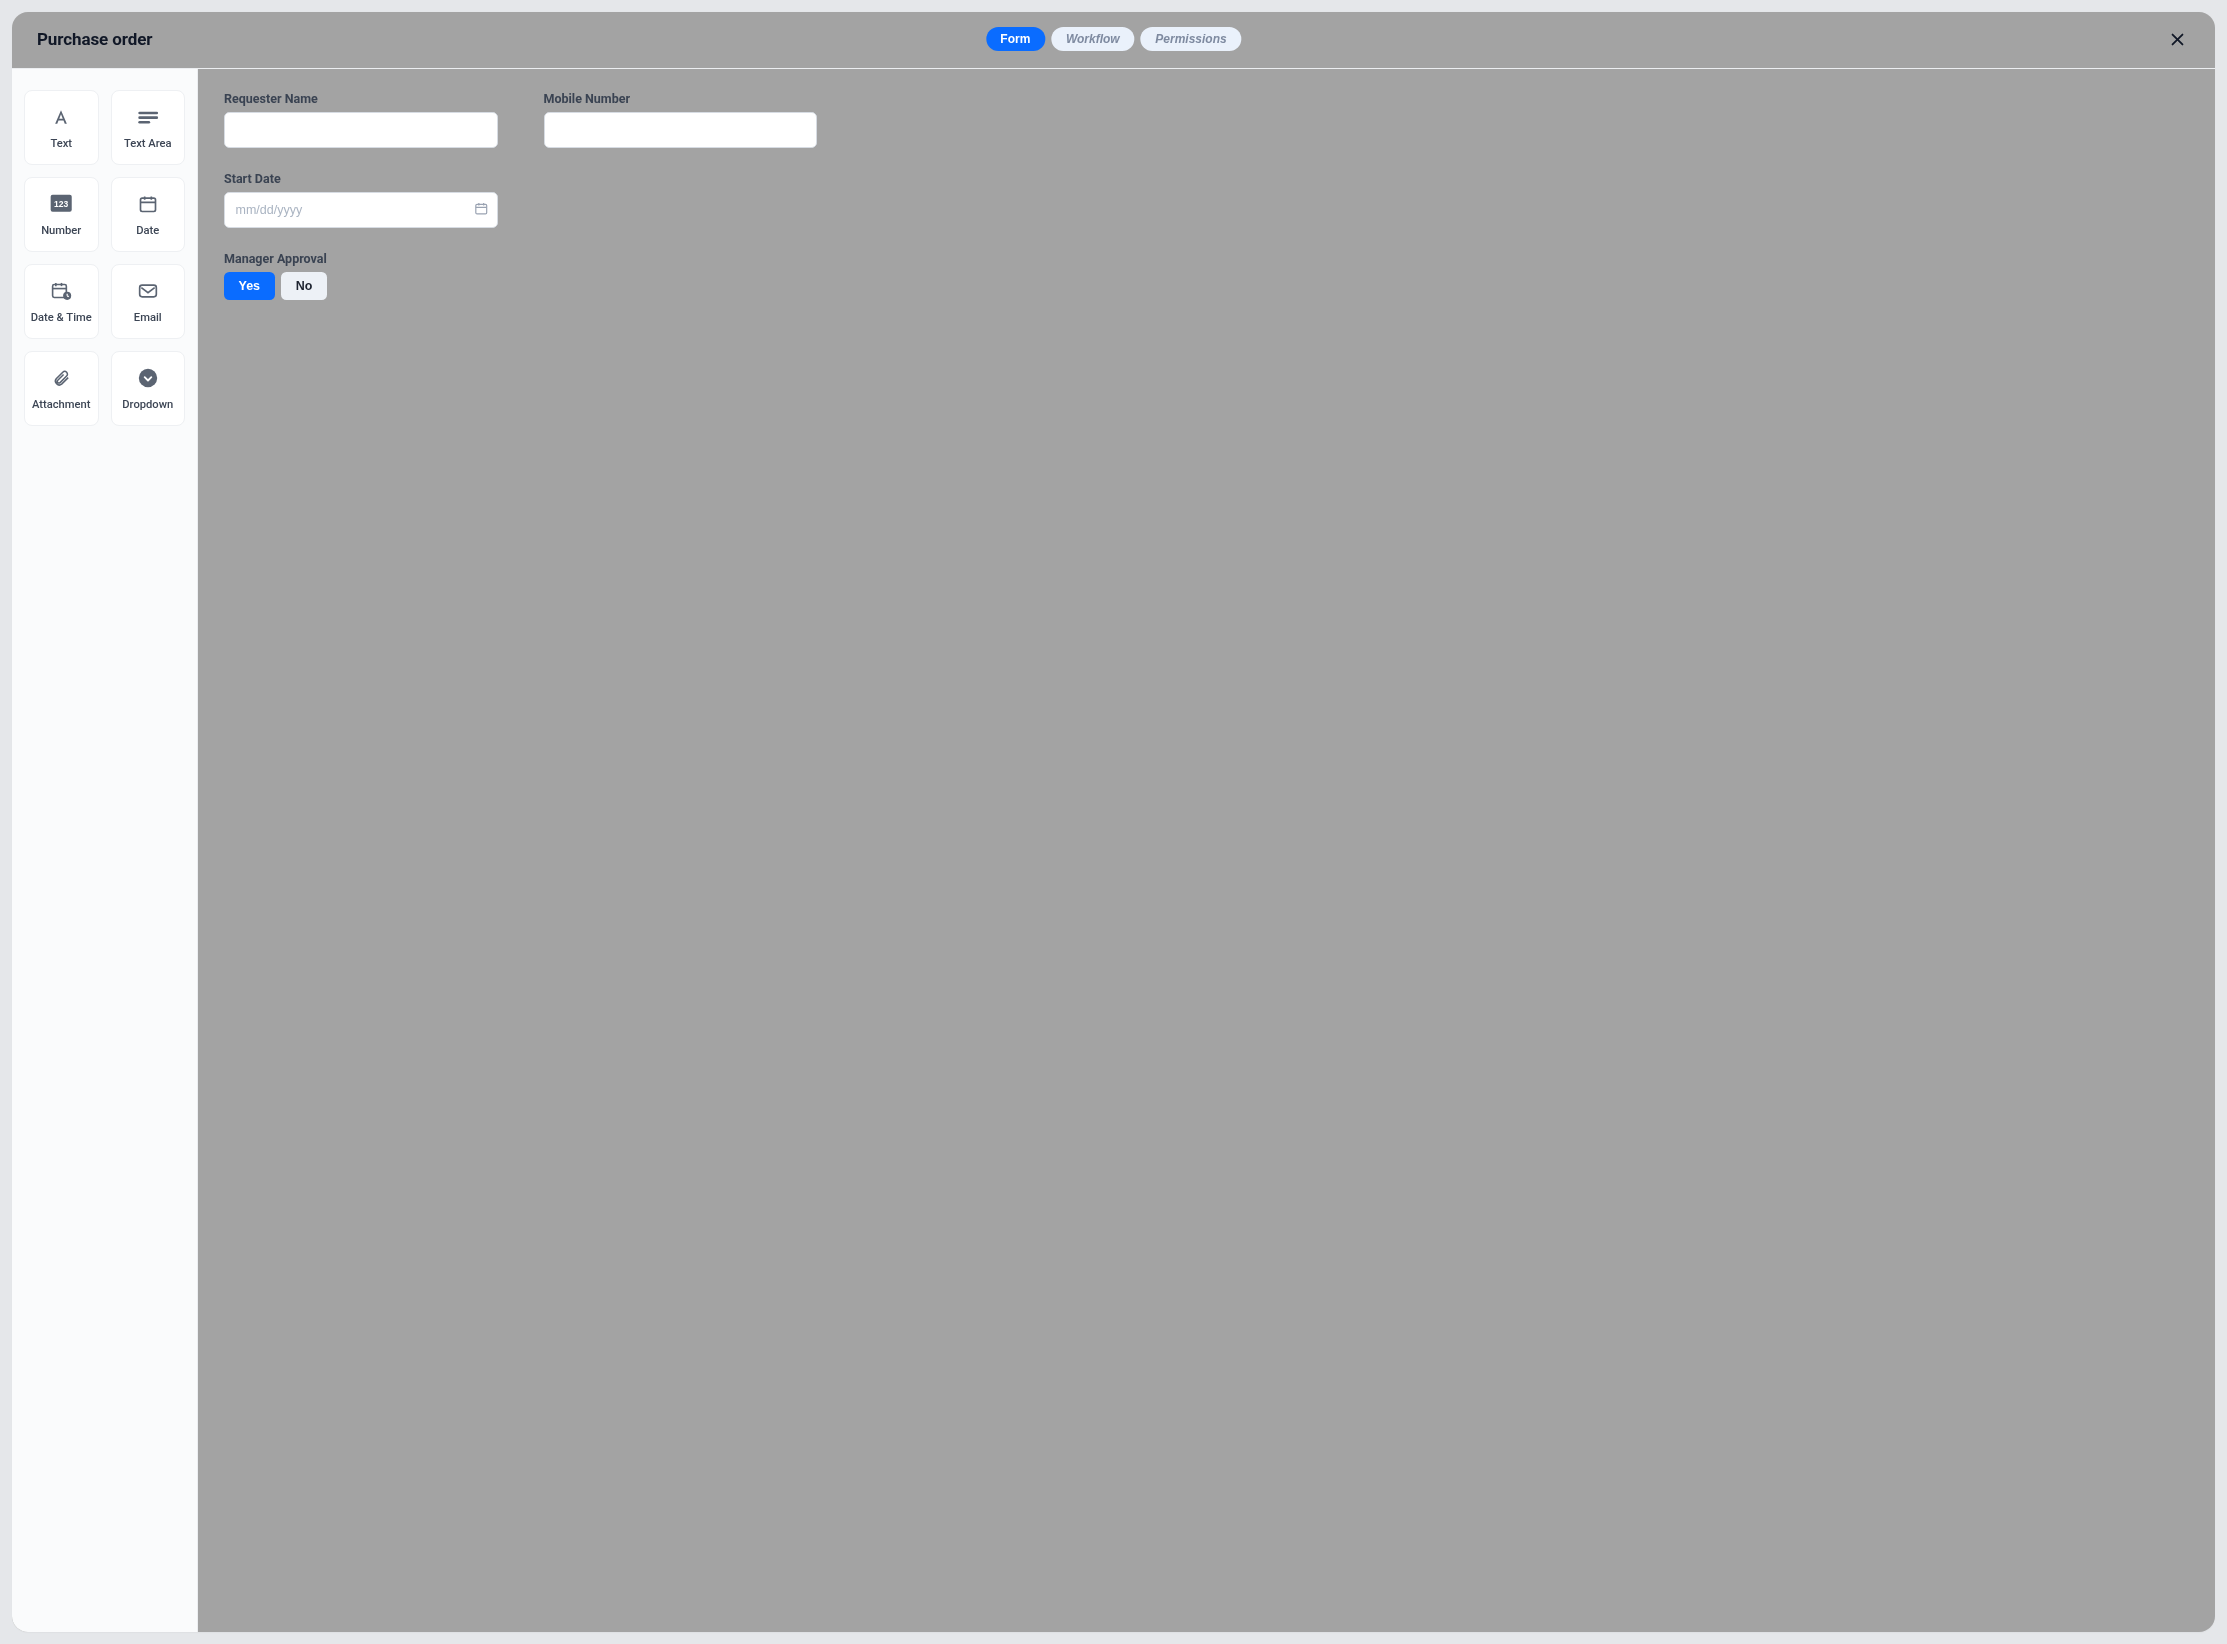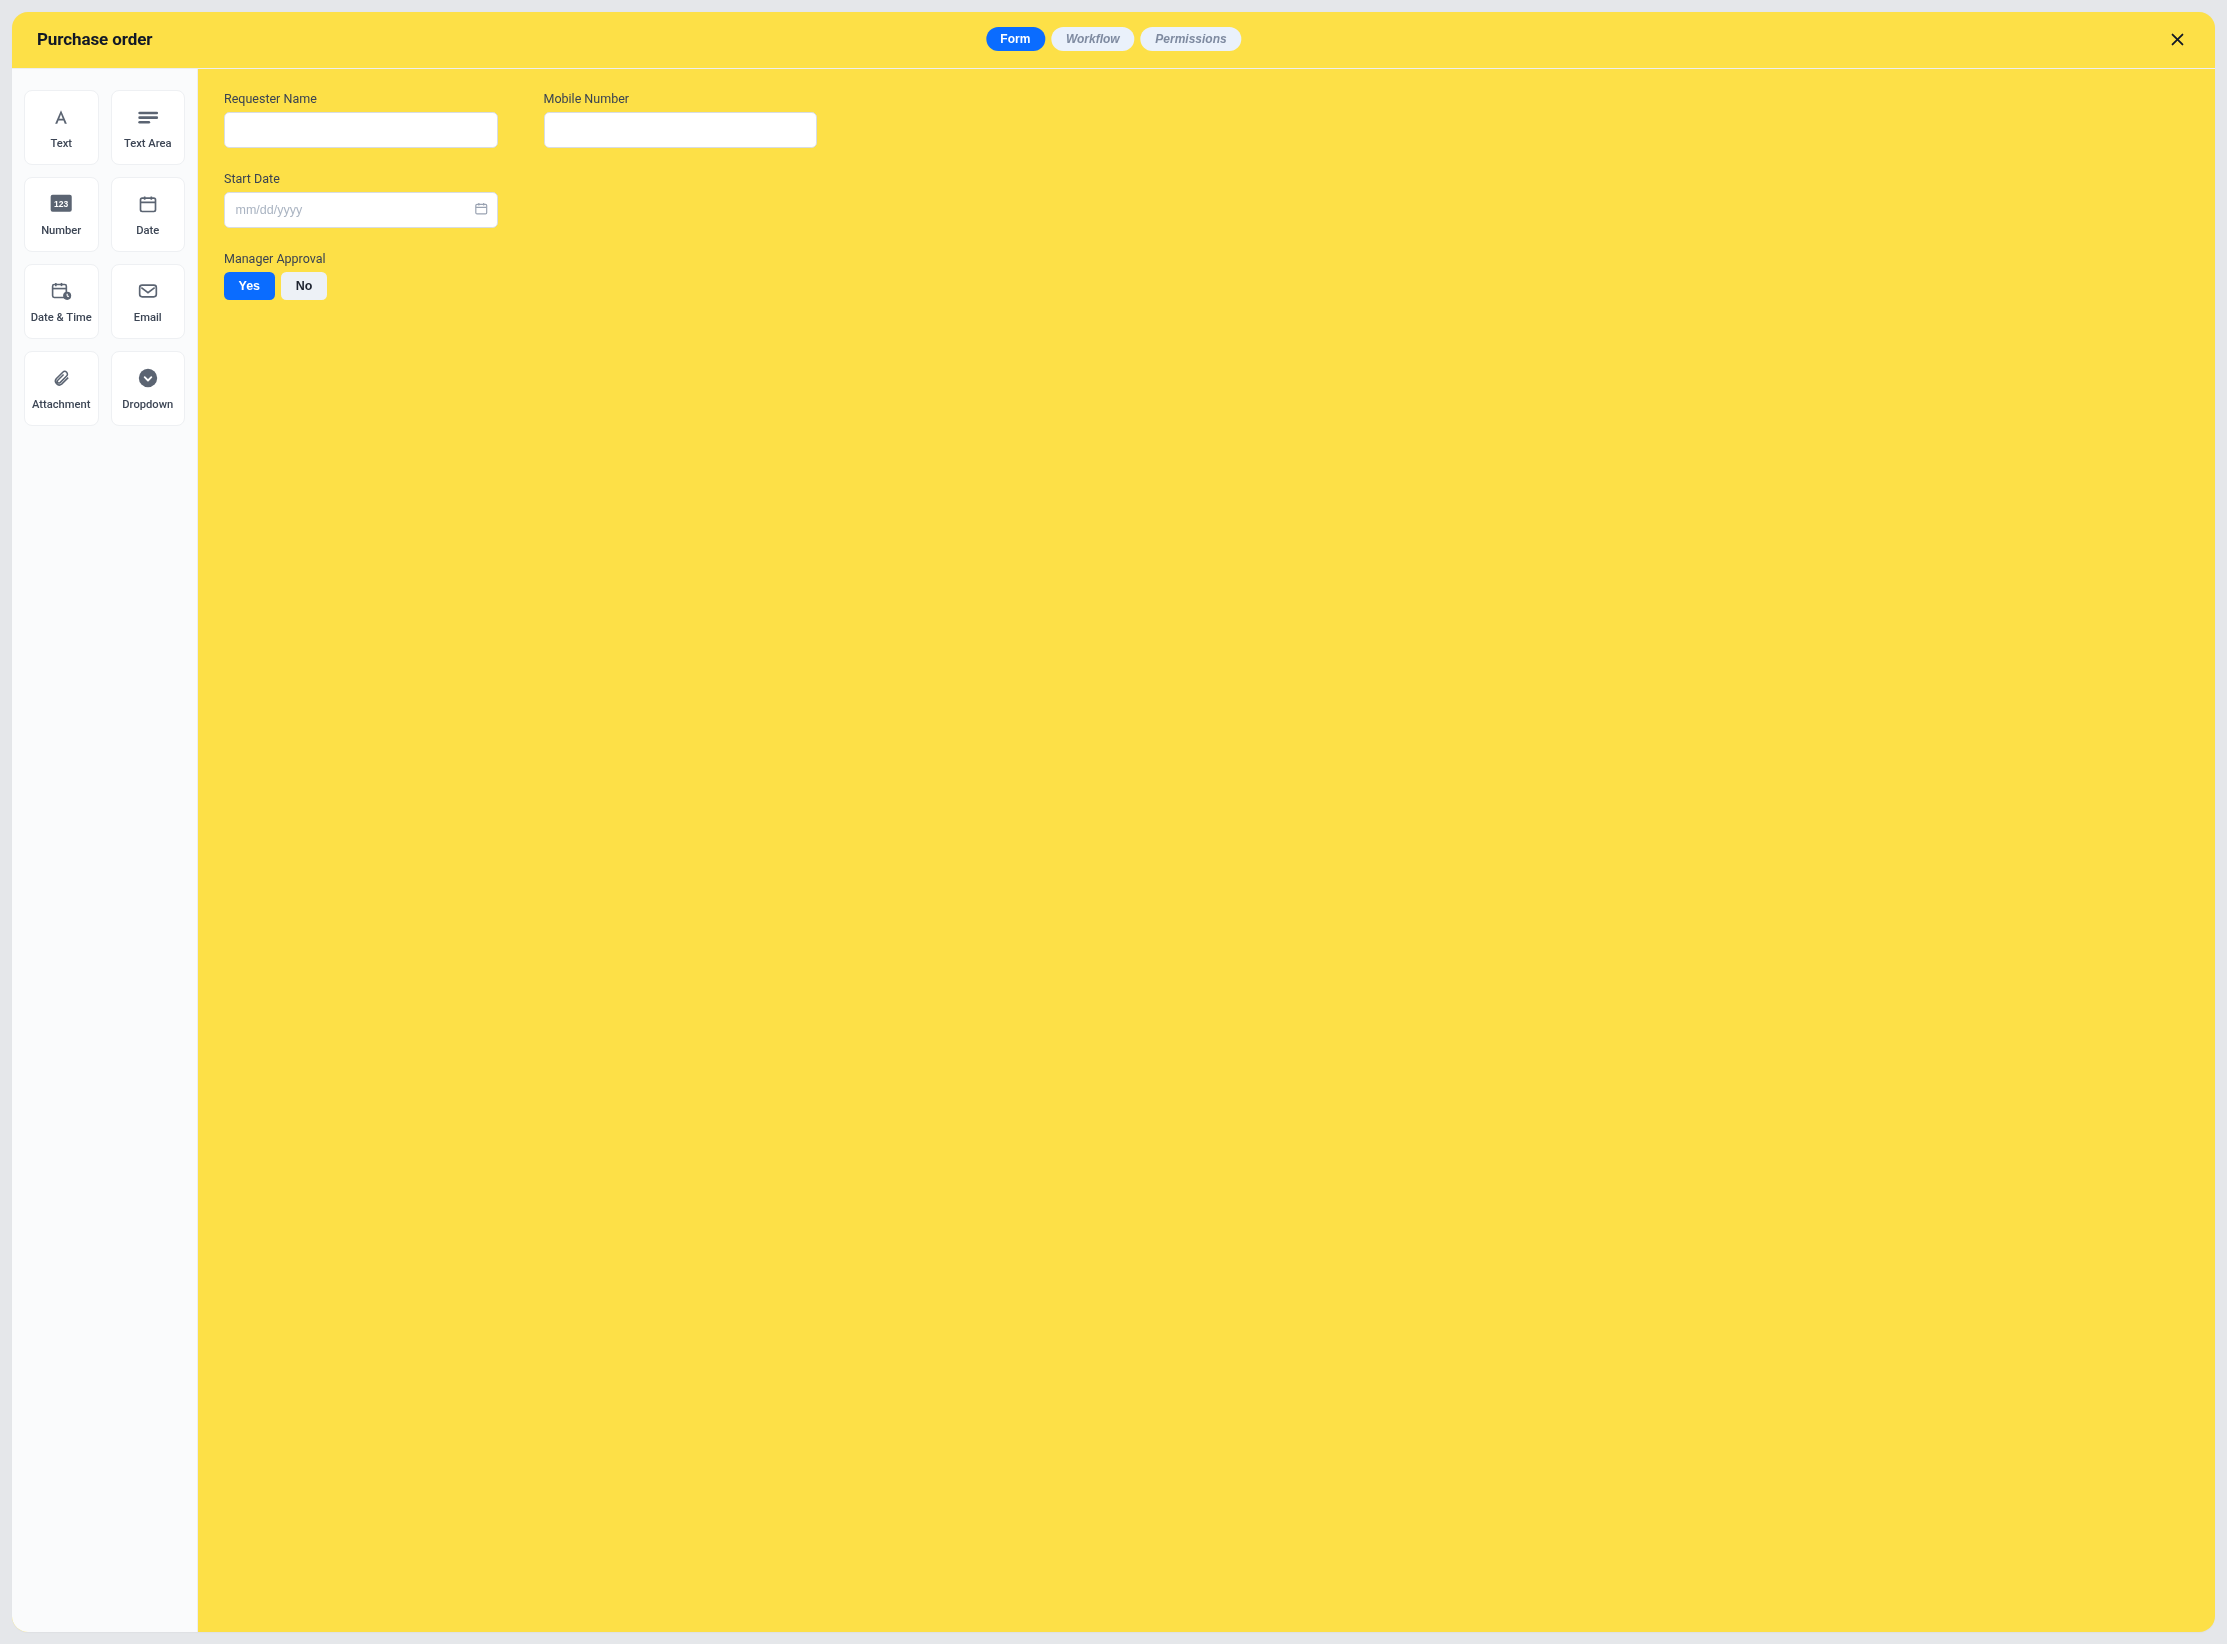--- a/index.html
+++ b/index.html
@@ -12,21 +12,21 @@
   .viewport {
     width: 100%;
     min-height: 100vh;
     padding: 12px;
     background: #e5e7ea;
   }
   .dialog {
     width: 100%;
     height: calc(100vh - 24px);
     min-height: 593px;
-    background: #fde047;
+    background: #a3a3a3;
     border-radius: 16px;
     overflow: hidden;
     display: flex;
     flex-direction: column;
     box-shadow: 0 0.7px 1.3px rgba(0,0,0,0.03);
   }
 
   
   .header {
     display: flex;
@@ -140,21 +140,21 @@
     row-gap: 22.4px;
     max-width: 593px;
   }
   .field {
     display: flex;
     flex-direction: column;
     gap: 6.6px;
   }
   .field-label {
     font-size: 12.5px;
-    font-weight: 400;
+    font-weight: 700;
     color: #3a4352;
   }
   .text-input {
     height: 36px;
     border: 0.7px solid #d7dce3;
     border-radius: 5.3px;
     padding: 0 10.5px;
     font-size: 12.5px;
     color: #3a4352;
     background: #fff;

